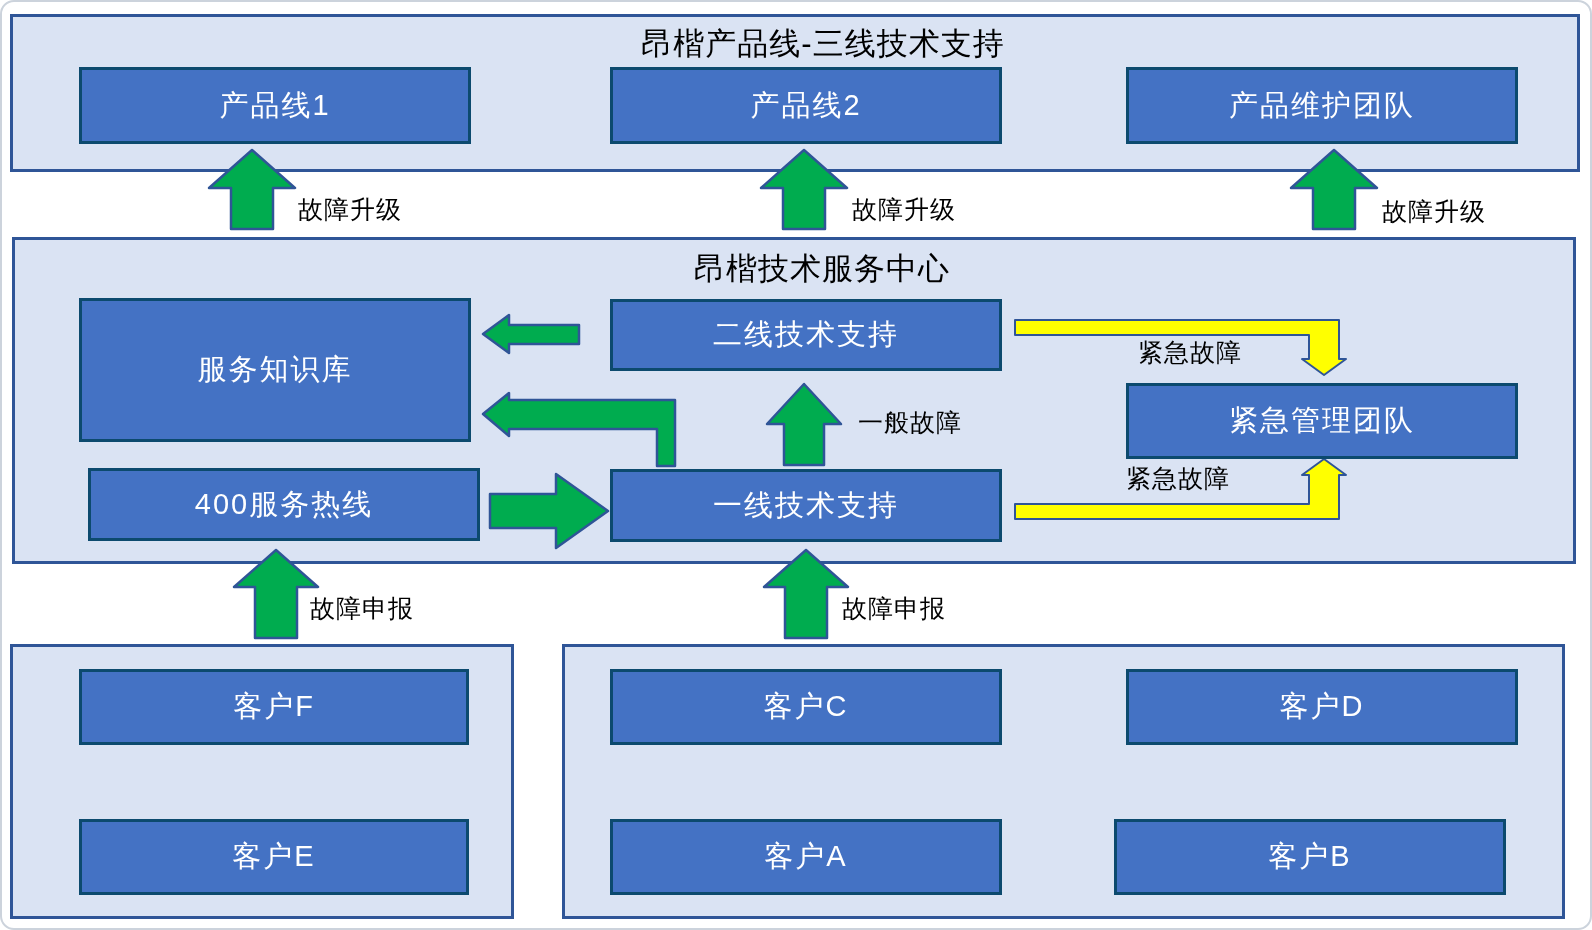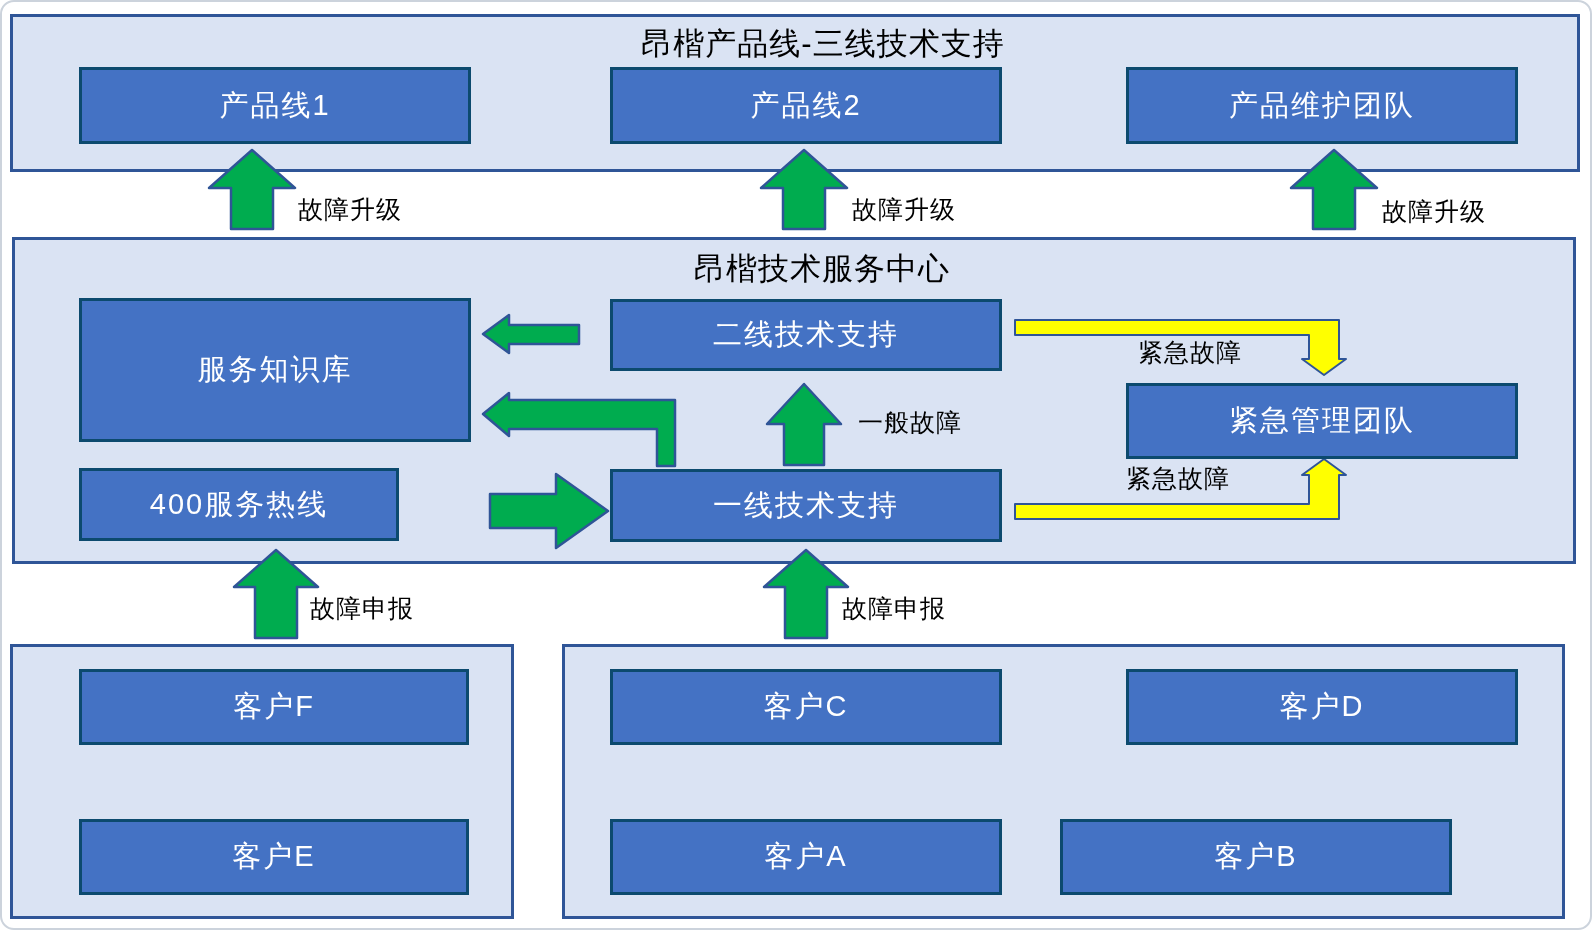--- a/index.html
+++ b/index.html
@@ -100,31 +100,31 @@
       <polygon points="1013,502 1307,502 1307,473 1300,473 1322,457 1344,473 1337,473 1337,517 1013,517"></polygon>
     </g>
   </svg>
 
   <div class="node" style="left:77px; top:65px; width:392px; height:77px;">产品线1</div>
   <div class="node" style="left:608px; top:65px; width:392px; height:77px;">产品线2</div>
   <div class="node" style="left:1124px; top:65px; width:392px; height:77px;">产品维护团队</div>
 
   <div class="node" style="left:77px; top:296px; width:392px; height:144px;">服务知识库</div>
   <div class="node" style="left:608px; top:297px; width:392px; height:72px;">二线技术支持</div>
-  <div class="node" style="left:77px; top:466px; width:320px; height:73px;">400服务热线</div>
+  <div class="node" style="left:86px; top:466px; width:392px; height:73px;">400服务热线</div>
   <div class="node" style="left:608px; top:467px; width:392px; height:73px;">一线技术支持</div>
   <div class="node" style="left:1124px; top:381px; width:392px; height:76px;">紧急管理团队</div>
 
   <div class="node" style="left:77px; top:667px; width:390px; height:76px;">客户F</div>
   <div class="node" style="left:77px; top:817px; width:390px; height:76px;">客户E</div>
 
   <div class="node" style="left:608px; top:667px; width:392px; height:76px;">客户C</div>
   <div class="node" style="left:1124px; top:667px; width:392px; height:76px;">客户D</div>
   <div class="node" style="left:608px; top:817px; width:392px; height:76px;">客户A</div>
-  <div class="node" style="left:1058px; top:817px; width:392px; height:76px;">客户B</div>
+  <div class="node" style="left:1112px; top:817px; width:392px; height:76px;">客户B</div>
 
   <div class="arrow-label" style="left:296px; top:191px;">故障升级</div>
   <div class="arrow-label" style="left:850px; top:191px;">故障升级</div>
   <div class="arrow-label" style="left:1380px; top:193px;">故障升级</div>
 
   <div class="arrow-label" style="left:856px; top:404px;">一般故障</div>
 
   <div class="arrow-label" style="left:1136px; top:334px;">紧急故障</div>
   <div class="arrow-label" style="left:1124px; top:460px;">紧急故障</div>
 

